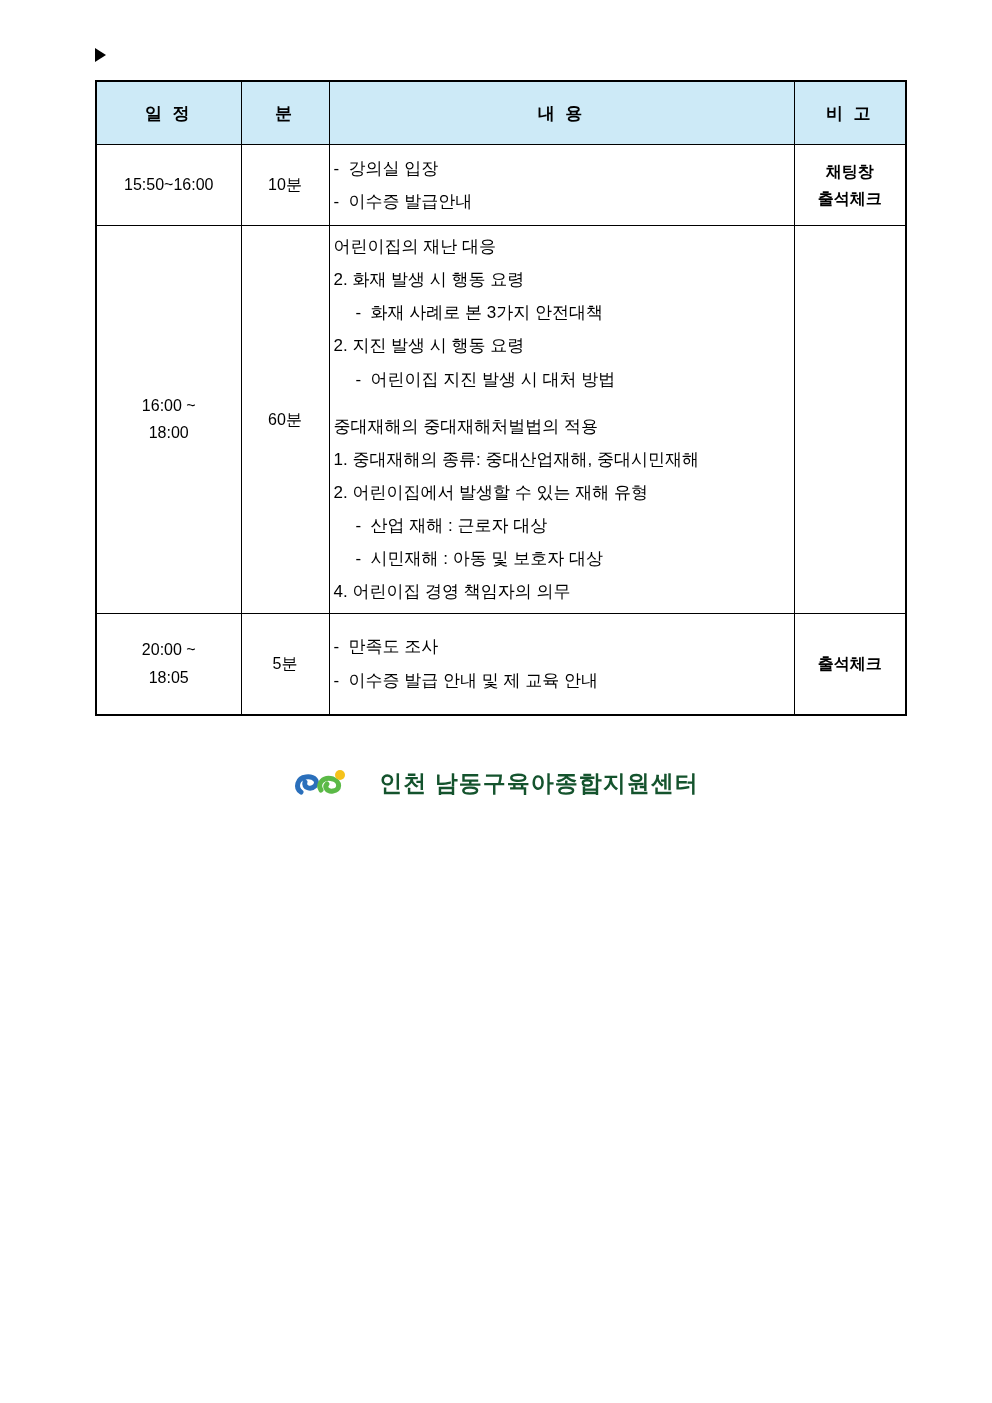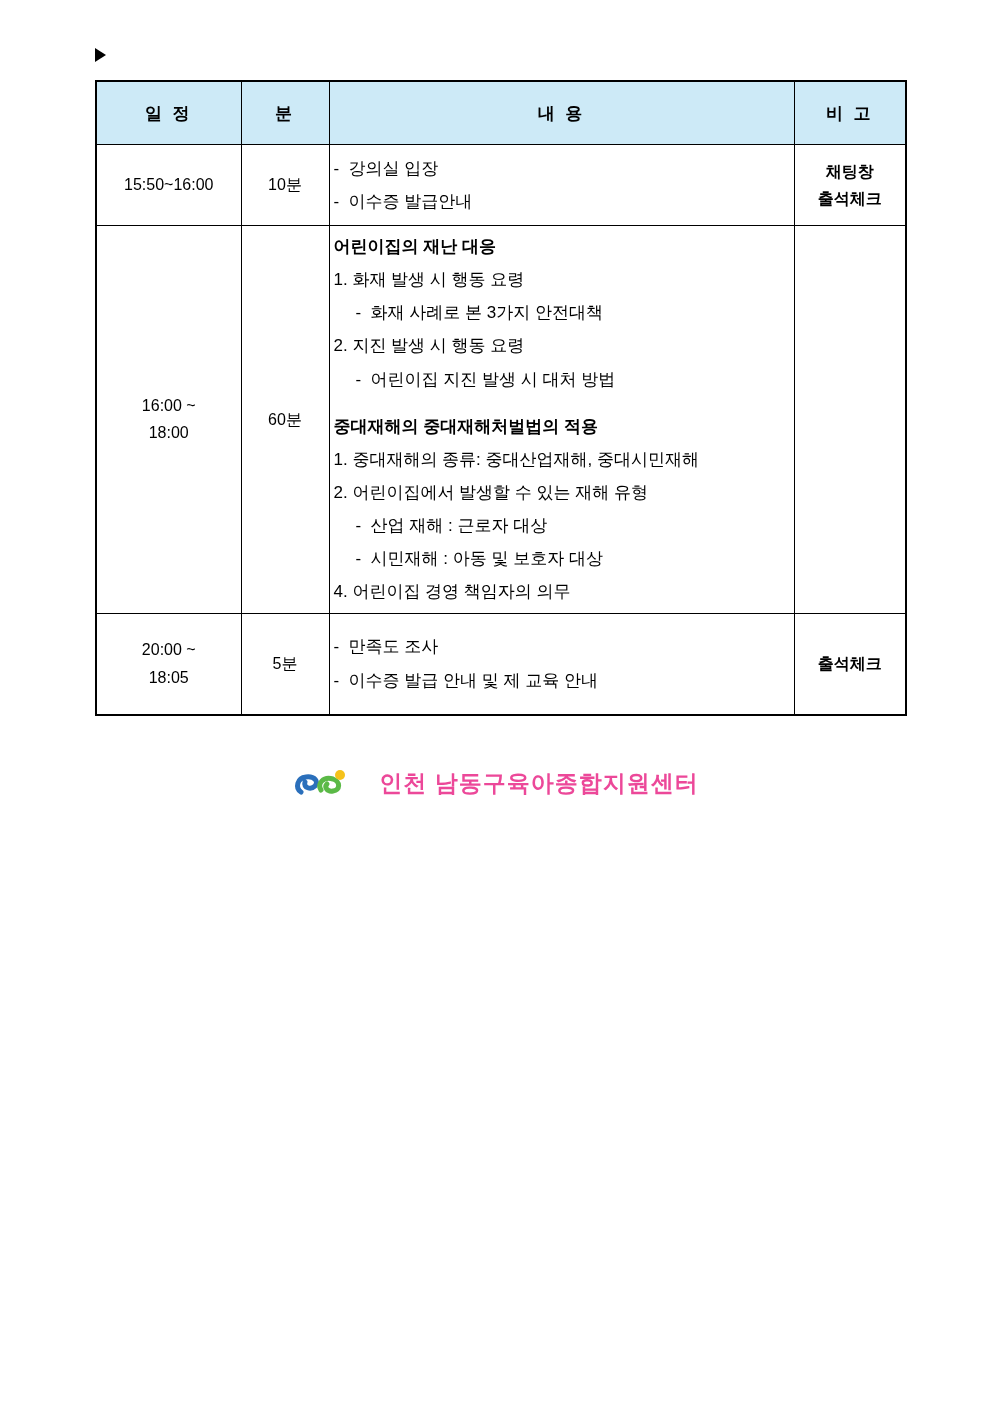--- a/index.html
+++ b/index.html
@@ -80,21 +80,21 @@
     font-size: 16px;
     line-height: 1.7;
   }
   td.body {
     font-size: 17px;
     line-height: 1.95;
     padding: 12px 0 12px 12px;
     text-align: left;
   }
   .b-line { white-space: pre; }
-  .b-line.bold { font-weight: bold; }
+  .b-line.bold { font-weight: normal; }
   .b-line.ind1 { padding-left: 22px; }
   .b-line.gap { height: 14px; }
   .row-1 td { height: 72px; }
   .row-3 td { height: 92px; }
   .time-multi { white-space: pre-line; }
   .note-multi { white-space: pre-line; font-weight: bold; }
 
   .footer-logo {
     margin-top: 50px;
     display: flex;
@@ -104,21 +104,21 @@
   }
   .logo-mark {
     position: relative;
     width: 74px;
     height: 36px;
   }
   .org-name {
     font-size: 23px;
     font-weight: bold;
     letter-spacing: 1px;
-    color: #ec4899;
+    color: #14532d;
   }
 </style>
 </head>
 <body>
 
 <div class="page">
 
 
   <div class="session-line">
     <span class="tri"></span>
@@ -159,21 +159,21 @@
         <tr class="row-2">
           <td class="time">
             <div class="time-multi">16:00 ~
 18:00</div>
           </td>
           <td class="min">
             <div>60분</div>
           </td>
           <td class="body">
             <div class="b-line bold">어린이집의 재난 대응</div>
-            <div class="b-line">1. 화재 발생 시 행동 요령</div>
+            <div class="b-line">2. 화재 발생 시 행동 요령</div>
             <div class="b-line ind1">-  화재 사례로 본 3가지 안전대책</div>
             <div class="b-line">2. 지진 발생 시 행동 요령</div>
             <div class="b-line ind1">-  어린이집 지진 발생 시 대처 방법</div>
             <div class="b-line gap"></div>
             <div class="b-line bold">중대재해의 중대재해처벌법의 적용</div>
             <div class="b-line">1. 중대재해의 종류: 중대산업재해, 중대시민재해</div>
             <div class="b-line">2. 어린이집에서 발생할 수 있는 재해 유형</div>
             <div class="b-line ind1">-  산업 재해 : 근로자 대상</div>
             <div class="b-line ind1">-  시민재해 : 아동 및 보호자 대상</div>
             <div class="b-line">4. 어린이집 경영 책임자의 의무</div>

